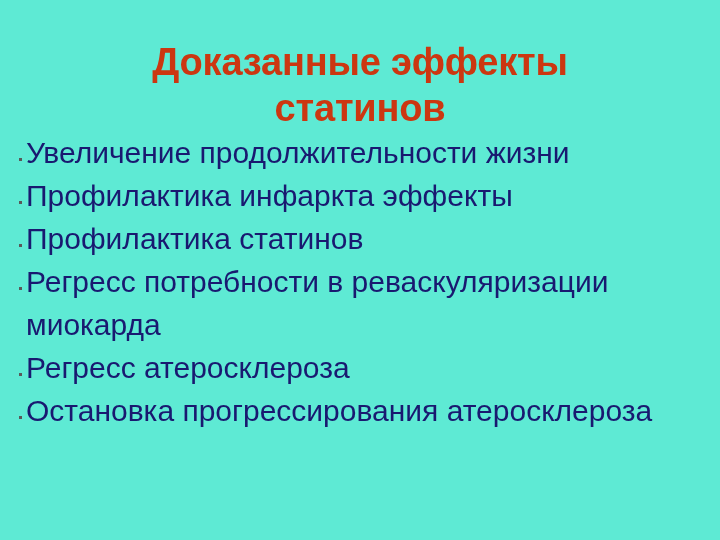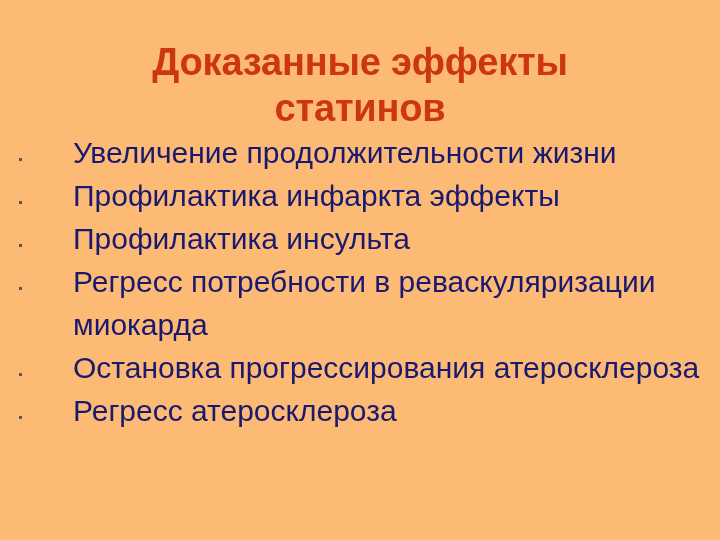--- a/index.html
+++ b/index.html
@@ -12,21 +12,21 @@
     height: 540px;
     background: #ffffff;
     font-family: "Liberation Sans", "DejaVu Sans", sans-serif;
     overflow: hidden;
   }
 
   .slide {
     position: relative;
     width: 720px;
     height: 540px;
-    background: #fdba74;
+    background: #5eead4;
     box-sizing: border-box;
   }
 
   
   .slide-title {
     position: absolute;
     left: 40px;
     top: 14px;
     width: 640px;
     text-align: center;
@@ -69,21 +69,20 @@
     width: 3px;
     height: 3px;
     background: #595959;
     line-height: 0;
     font-size: 0;
   }
 
   .bullet-text {
     display: block;
     color: #191970;
-    margin-left: 47px;
   }
 </style>
 </head>
 <body>
 
 <div class="slide">
 
   <h1 class="slide-title">Доказанные эффекты
 статинов</h1>
 
@@ -94,32 +93,32 @@
       <span class="bullet-text">Увеличение продолжительности жизни</span>
     </li>
 
     <li class="bullet-item">
       <span class="bullet-marker"></span>
       <span class="bullet-text">Профилактика инфаркта эффекты</span>
     </li>
 
     <li class="bullet-item">
       <span class="bullet-marker"></span>
-      <span class="bullet-text">Профилактика инсульта</span>
+      <span class="bullet-text">Профилактика статинов</span>
     </li>
 
     <li class="bullet-item">
       <span class="bullet-marker"></span>
       <span class="bullet-text">Регресс потребности в реваскуляризации миокарда</span>
     </li>
 
     <li class="bullet-item">
       <span class="bullet-marker"></span>
-      <span class="bullet-text">Остановка прогрессирования атеросклероза</span>
+      <span class="bullet-text">Регресс атеросклероза</span>
     </li>
 
     <li class="bullet-item">
       <span class="bullet-marker"></span>
-      <span class="bullet-text">Регресс атеросклероза</span>
+      <span class="bullet-text">Остановка прогрессирования атеросклероза</span>
     </li>
 
   </ul>
 </div>
 
 </body></html>

